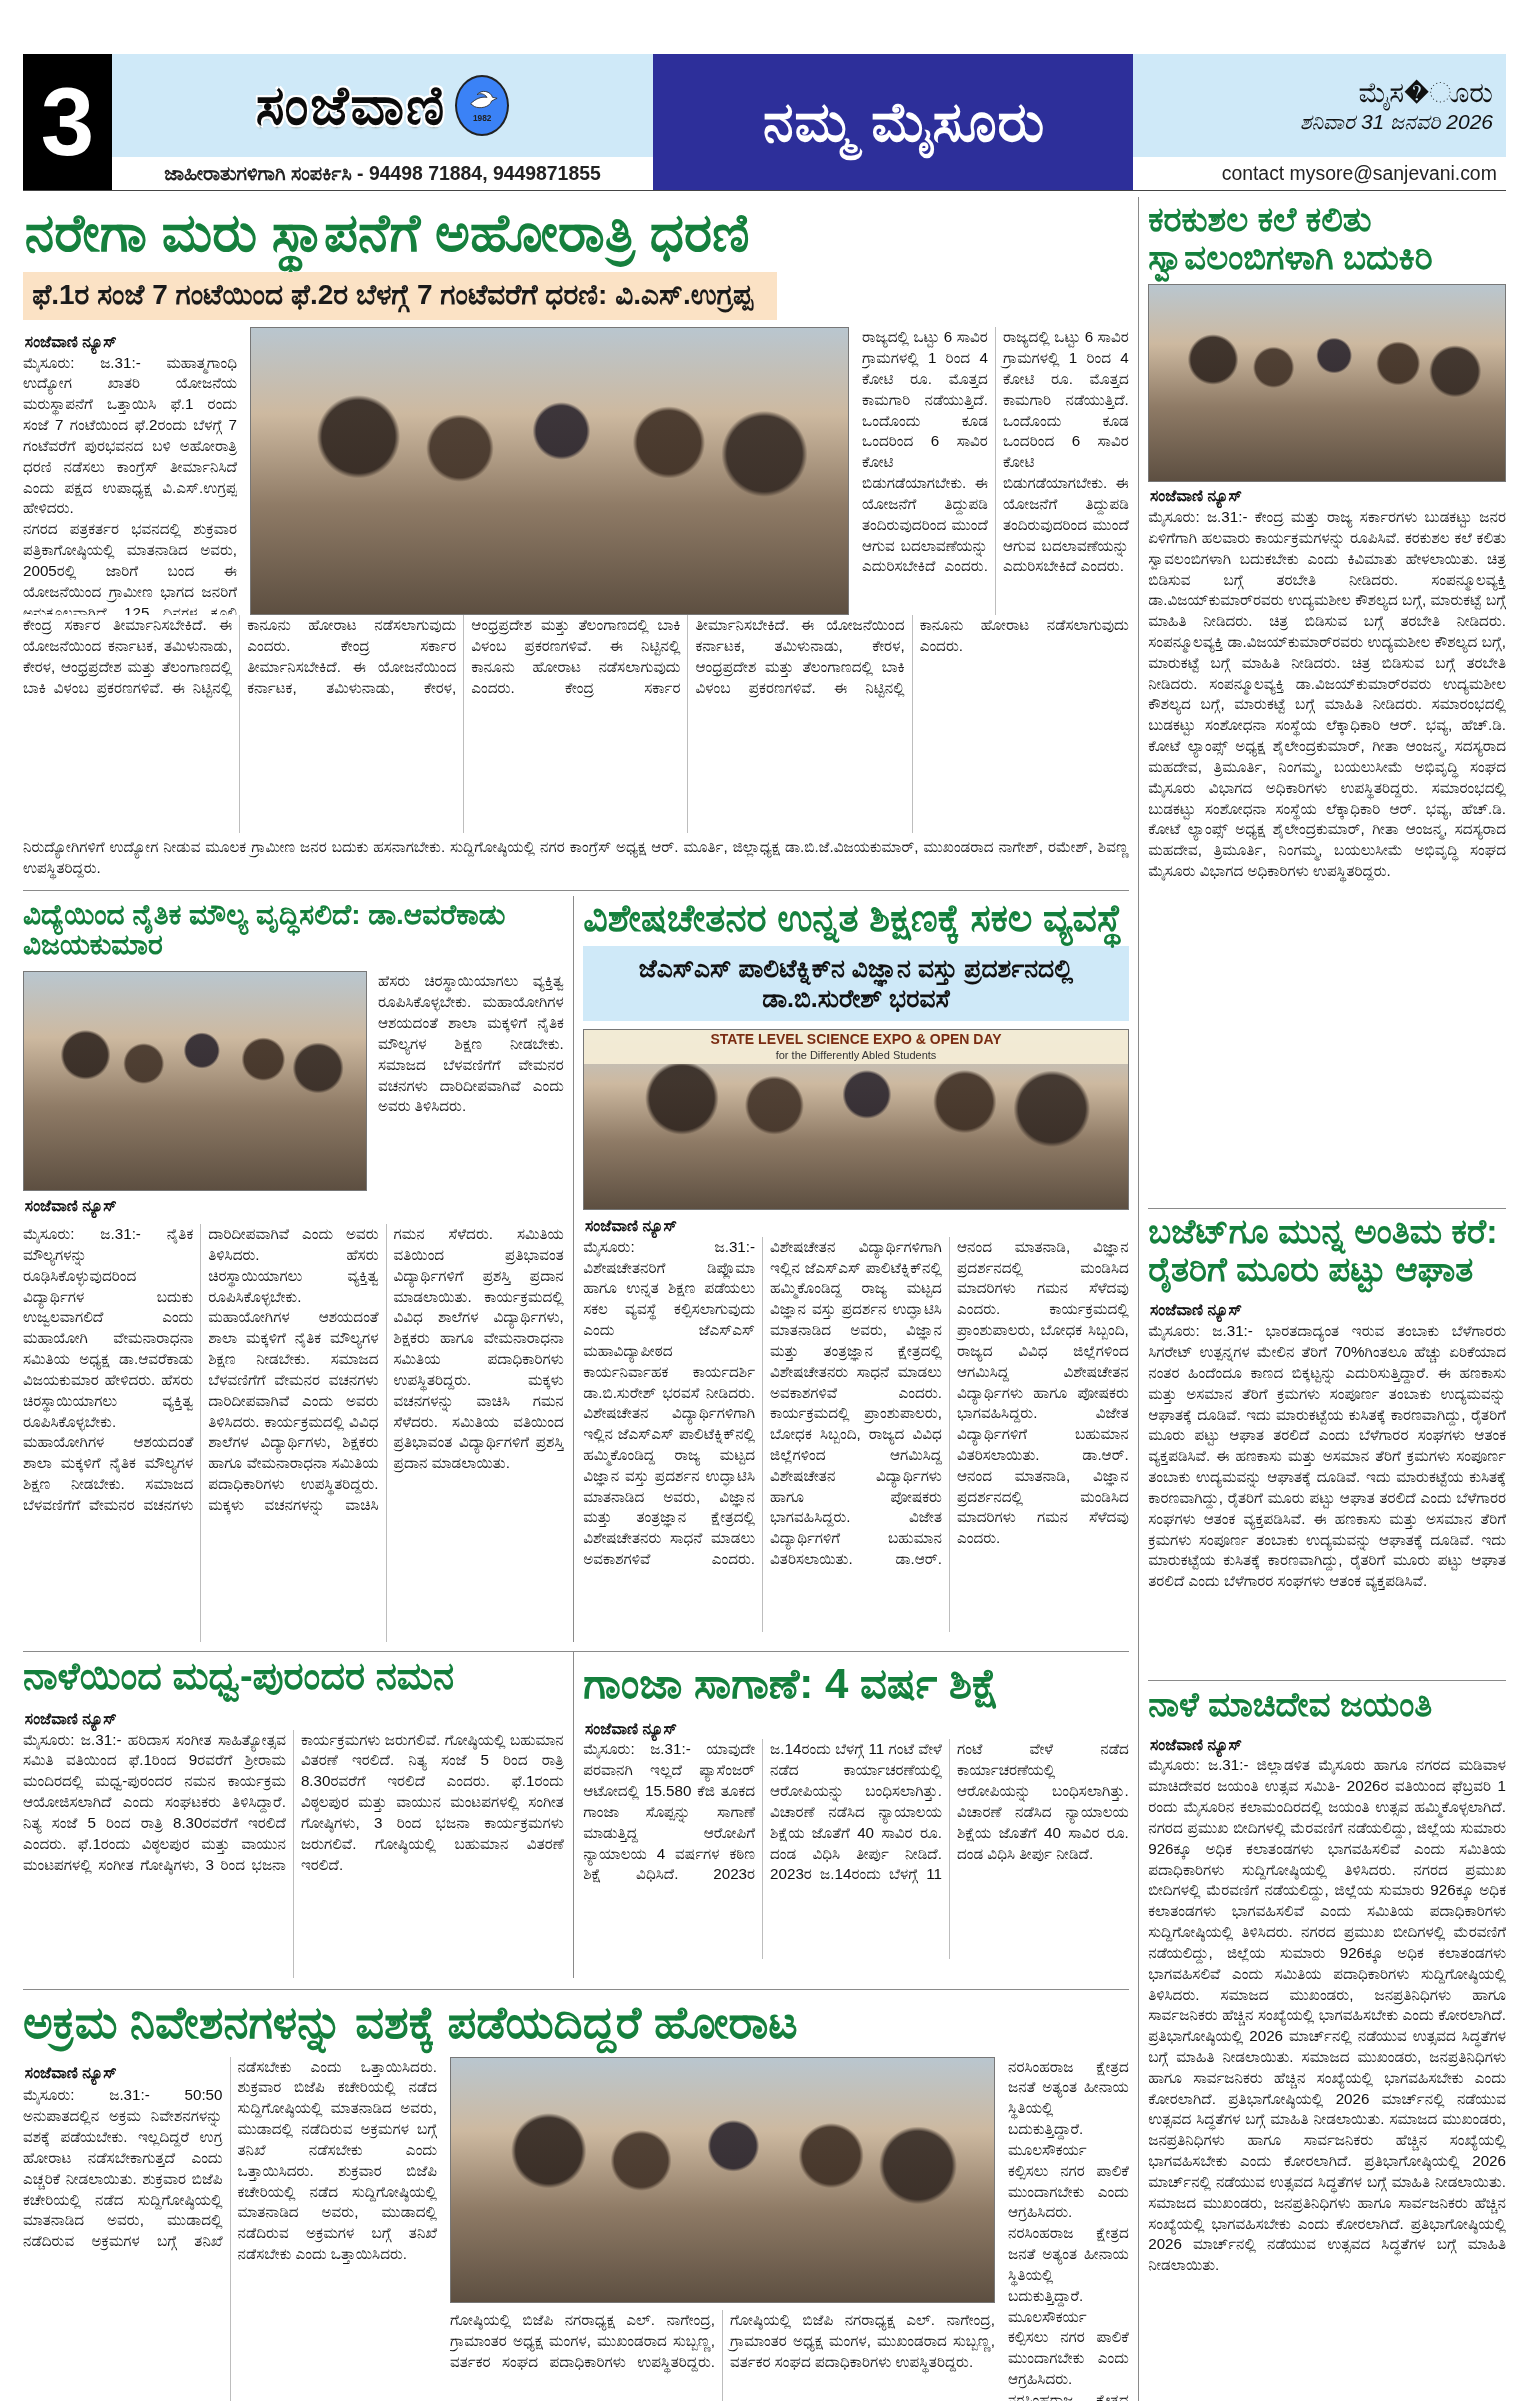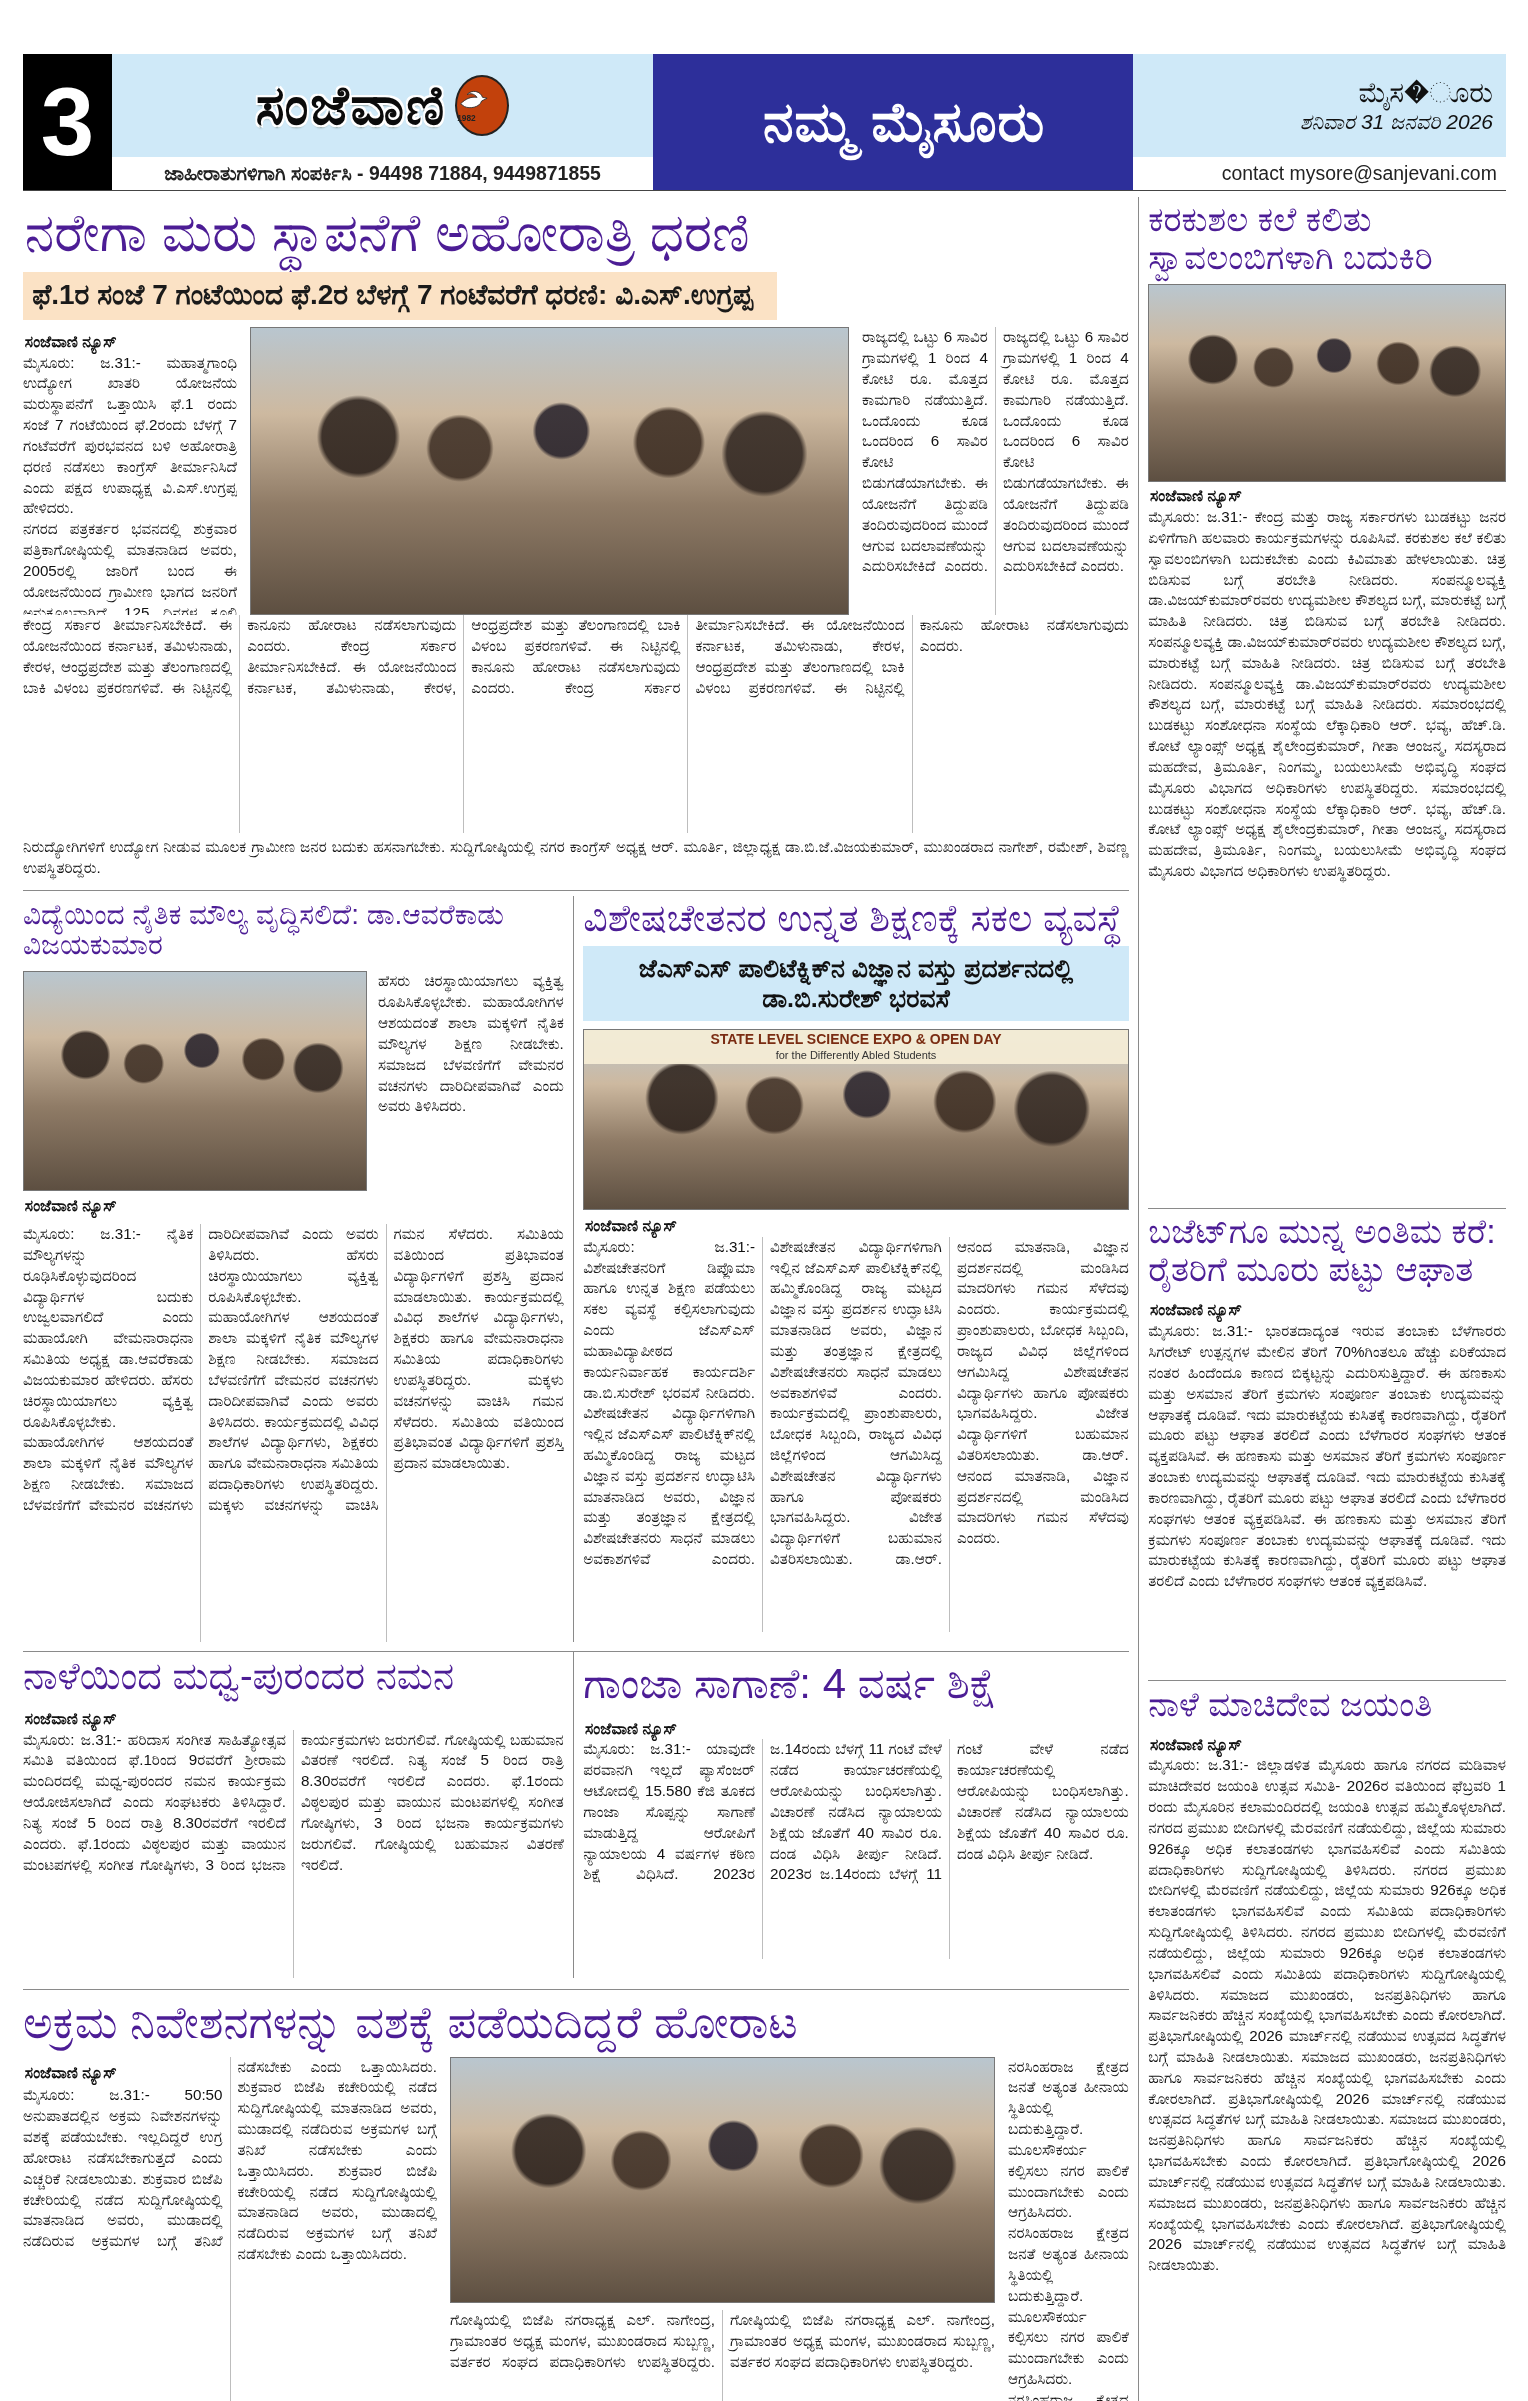--- a/index.html
+++ b/index.html
@@ -8,42 +8,42 @@
   .page { position:relative; width:1528px; min-height:2401px; margin:0 auto; background:#fff; padding:54px 22px 9.2px 23px; }
 
   
   .hdr { display:flex; width:100%; height:137px; border-bottom:1.8px solid #444; }
   .hdr-pageno { width:89px; background:#000; color:#fff; display:flex; align-items:center; justify-content:center;
                 font-size:96px; font-weight:700; line-height:1; }
   .hdr-logo-col { width:541px; display:flex; flex-direction:column; }
   .hdr-logo-band { flex:1; background:#cfe9f8; display:flex; align-items:center; justify-content:center; gap:9.2px; }
   .masthead-word { font-size:54px; font-weight:900; color:#0b0b0b; letter-spacing:1.8px;
                    text-shadow:-1.8px -1.8px 0 #fff, 1.8px -1.8px 0 #fff, -1.8px 1.8px 0 #fff, 1.8px 1.8px 0 #fff, 0 2.8px 1.8px #9aa; }
-  .emblem { width:54px; height:61px; border-radius:50%; background:#c2410c; border:2.8px solid #222;
-            display:flex; flex-direction:column; align-items:flex-start; justify-content:center; flex:0 0 auto; }
+  .emblem { width:54px; height:61px; border-radius:50%; background:#3b82f6; border:2.8px solid #222;
+            display:flex; flex-direction:column; align-items:center; justify-content:center; flex:0 0 auto; }
   .emblem svg { display:block; }
   .emblem-year { font-size:8.3px; font-weight:700; color:#222; }
   .hdr-adline { height:33px; background:#fff; display:flex; align-items:center; justify-content:center;
                 font-size:19.4px; font-weight:700; color:#222; }
   .hdr-banner { width:480px; background:#2d2f9a; color:#fff; display:flex; align-items:center; justify-content:center;
                 font-size:55px; font-weight:900; letter-spacing:0.9px;padding-left:22px; }
   .hdr-right { flex:1; display:flex; flex-direction:column; }
   .hdr-city-band { flex:1; background:#cfe9f8; display:flex; flex-direction:column; align-items:flex-end; justify-content:center; padding-right:13px; }
   .hdr-city { font-size:28px; font-weight:400; }
   .hdr-date { font-size:21px; font-weight:400;font-style:italic; }
   .hdr-contact { height:33px; display:flex; align-items:center; justify-content:flex-end; padding-right:9.2px;
                  font-size:19.4px; color:#222; }
 
   
   .content { display:flex; margin-top:5.5px; }
   .main-col { width:1116px; padding-right:9.2px; border-right:0.9px solid #8a8a8a; }
   .side-col { width:100%; flex:1; padding-left:9.2px; }
 
   
-  .headline { font-weight:400; color:#4c1d95; line-height:1.08; letter-spacing:0; }
+  .headline { font-weight:700; color:#15803d; line-height:1.08; letter-spacing:0; }
   .byline { font-weight:700; font-size:15.7px; margin:5.5px 0 1.8px 1.8px; }
   .body { font-size:15.2px; line-height:1.37; text-align:justify; color:#101010; }
   .cols2 { column-count:2; column-gap:15px; column-rule:0.9px solid #bdbdbd; }
   .cols3 { column-count:3; column-gap:15px; column-rule:0.9px solid #bdbdbd; }
   .cols5 { column-count:5; column-gap:15px; column-rule:0.9px solid #bdbdbd; }
   .rule-top { border-top:0.9px solid #8a8a8a; }
   .photo { position:relative; background:
       radial-gradient(circle at 18% 38%, rgba(40,30,25,.85) 0 7%, transparent 8%),
       radial-gradient(circle at 35% 42%, rgba(60,45,35,.85) 0 7%, transparent 8%),
       radial-gradient(circle at 52% 36%, rgba(35,30,40,.85) 0 7%, transparent 8%),

